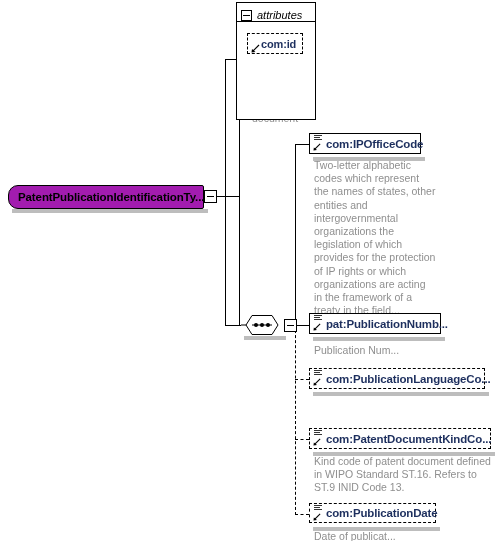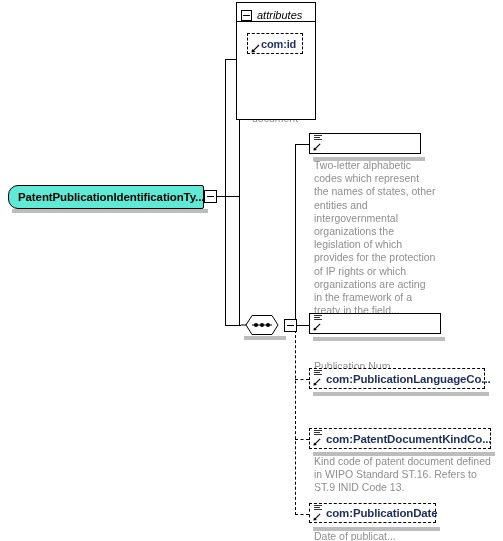--- a/index.html
+++ b/index.html
@@ -47,21 +47,21 @@
   
   .root-node {
     position: absolute;
     left: 8px;
     top: 185px;
     width: 196px;
     height: 24px;
     box-sizing: border-box;
     border: 1px solid #000;
     border-radius: 10px 2px 2px 10px;
-    background: #5eead4;
+    background: #a21caf;
     display: flex;
     align-items: center;
     padding-left: 9px;
     font-size: 11.5px;
     font-weight: bold;
     color: #000;
     letter-spacing: -0.1px;
     z-index: 5;
   }
   .root-node-shadow {
@@ -314,40 +314,42 @@
           <i></i>
           <i></i>
         </span>
       <span class="icon-arrow">
         <svg width="8" height="8" viewBox="0 0 9 9">
           <path d="M8 1 L1.5 7.5" stroke="#000" stroke-width="1.2" fill="none"></path>
           <path d="M0.5 8.5 L1 5 L4.5 8 Z" fill="#000"></path>
         </svg>
       </span>
     </span>
+    <span class="node-text">com:IPOfficeCode</span>
   </div>
   <div class="doc" style="left:314px; top:159px; width:122px;">Two-letter alphabetic codes which represent the names of states, other entities and intergovernmental organizations the legislation of which provides for the protection of IP rights or which organizations are acting in the framework of a treaty in the field...</div>
 
   <div class="node-shadow" style="left:313px; top:337px; width:132px; height:4px;"></div>
   <div class="node solid" style="left:309px; top:313px; width:132px; height:21px;">
     <span class="node-icons">
       <span class="icon-lines">
           <i></i>
           <i></i>
           <i></i>
         </span>
       <span class="icon-arrow">
         <svg width="8" height="8" viewBox="0 0 9 9">
           <path d="M8 1 L1.5 7.5" stroke="#000" stroke-width="1.2" fill="none"></path>
           <path d="M0.5 8.5 L1 5 L4.5 8 Z" fill="#000"></path>
         </svg>
       </span>
     </span>
-  </div>
-  <div class="doc" style="left:314px; top:360px; width:160px;">Publication Num...</div>
+    <span class="node-text">pat:PublicationNumb...</span>
+  </div>
+  <div class="doc" style="left:314px; top:344px; width:160px;">Publication Num...</div>
 
   <div class="node-shadow" style="left:313px; top:392px; width:176px; height:4px;"></div>
   <div class="node dashed" style="left:309px; top:368px; width:176px; height:21px;">
     <span class="node-icons">
       <span class="icon-lines">
           <i></i>
           <i></i>
           <i></i>
         </span>
       <span class="icon-arrow">

